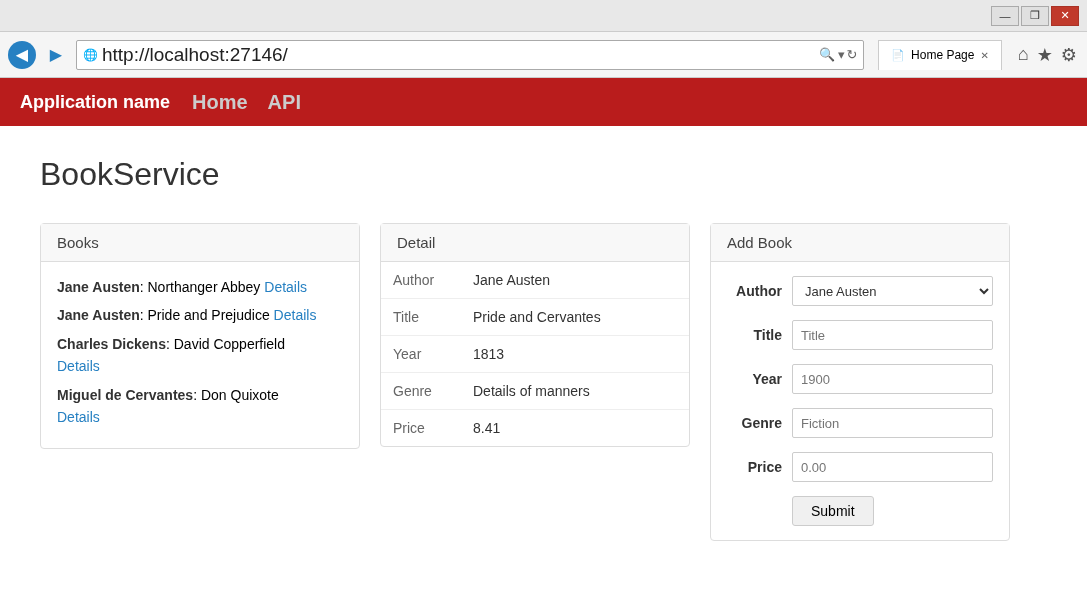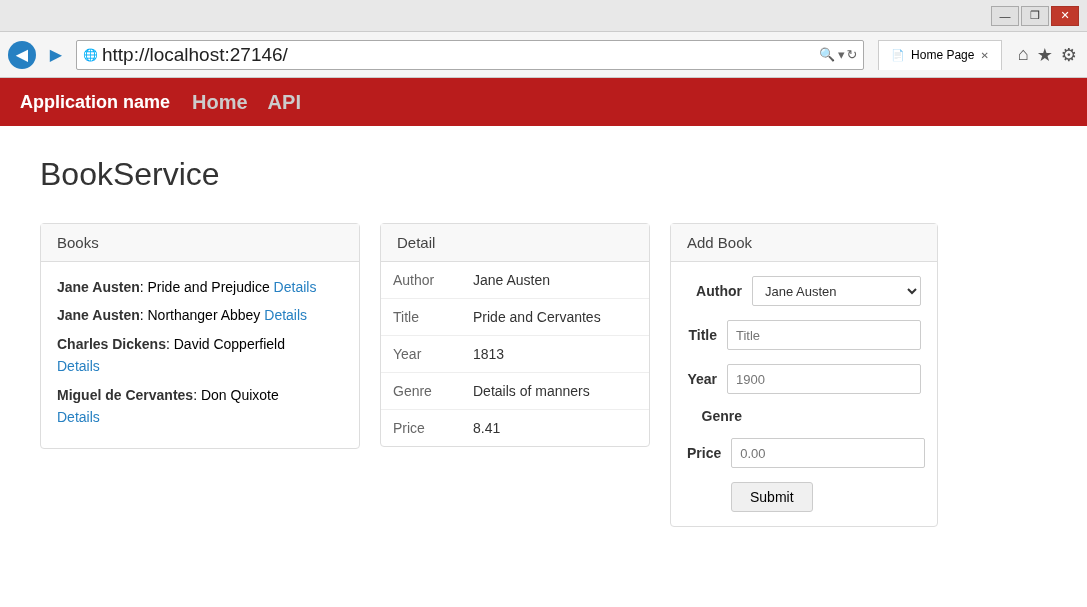--- a/index.html
+++ b/index.html
@@ -145,29 +145,29 @@
     }
     .panel-body { padding: 14px 16px; }
 
     
     .books-panel { width: 320px; }
     .book-entry { margin-bottom: 6px; line-height: 1.6; }
     .book-entry .book-author { font-weight: bold; color: #333; }
     .book-entry .book-link { color: #2680c2; cursor: pointer; text-decoration: none; }
 
     
-    .detail-panel { width: 270px; }
+    .detail-panel { width: 310px; }
     .detail-table { width: 100%; border-collapse: collapse; }
     .detail-table td { padding: 10px 12px; border-bottom: 1px solid #eee; vertical-align: top; }
     .detail-table tr:last-child td { border-bottom: none; }
     .detail-label { color: #666; width: 80px; }
     .detail-value { color: #333; }
 
     
-    .addbook-panel { width: 268px; }
+    .addbook-panel { width: 300px; }
     .form-row {
       display: flex;
       align-items: center;
       margin-bottom: 14px;
       gap: 10px;
     }
     .form-label {
       width: 55px;
       font-weight: bold;
       color: #333;
@@ -185,21 +185,21 @@
       background: #fff;
     }
     select.form-control { color: #333; }
     .submit-btn {
       background: #f0f0f0;
       border: 1px solid #ccc;
       border-radius: 3px;
       padding: 6px 18px;
       font-size: 14px;
       cursor: pointer;
-      margin-left: 44px;
+      margin-left: 65px;
     }
   </style>
 </head>
 <body>
 
 <div class="browser-frame">
 
   <div class="title-bar">
     <div class="title-bar-buttons">
       <div class="tb-btn">—</div>
@@ -243,25 +243,25 @@
   <div class="main-content">
     <h1 class="page-title">BookService</h1>
 
     <div class="panels">
 
       <div class="panel books-panel">
         <div class="panel-header">Books</div>
         <div class="panel-body">
 
           <div class="book-entry">
+            <span class="book-author">Jane Austen</span>: Northanger Abbey
+            <a class="book-link"> Details</a>
+          </div>
+          <div class="book-entry">
             <span class="book-author">Jane Austen</span>: Pride and Prejudice
-            <a class="book-link"> Details</a>
-          </div>
-          <div class="book-entry">
-            <span class="book-author">Jane Austen</span>: Northanger Abbey
             <a class="book-link"> Details</a>
           </div>
           <div class="book-entry">
             <span class="book-author">Charles Dickens</span>: David Copperfield<br>
             <a class="book-link">Details</a>
           </div>
           <div class="book-entry">
             <span class="book-author">Miguel de Cervantes</span>: Don Quixote<br>
             <a class="book-link">Details</a>
           </div>
@@ -317,20 +317,21 @@
             <input type="text" class="form-control" placeholder="Title" style="">
           </div>
 
           <div class="form-row">
             <label class="form-label">Year</label>
             <input type="text" class="form-control" placeholder="1900" style="">
           </div>
 
           <div class="form-row">
             <label class="form-label">Genre</label>
+            <input type="text" class="form-control" placeholder="Fiction" style="">
           </div>
 
           <div class="form-row">
             <label class="form-label">Price</label>
             <input type="text" class="form-control" placeholder="0.00" style="">
           </div>
 
           <button class="submit-btn">Submit</button>
 
         </div>

